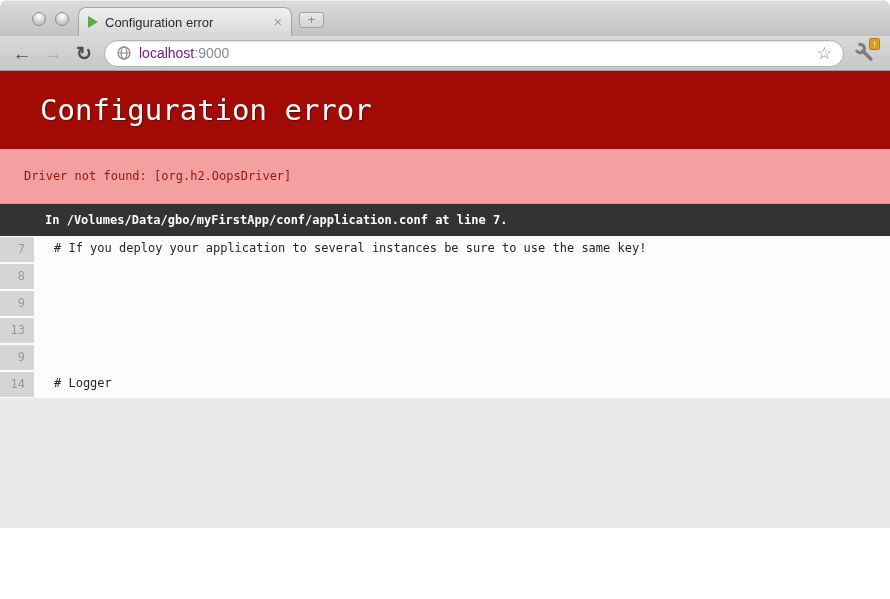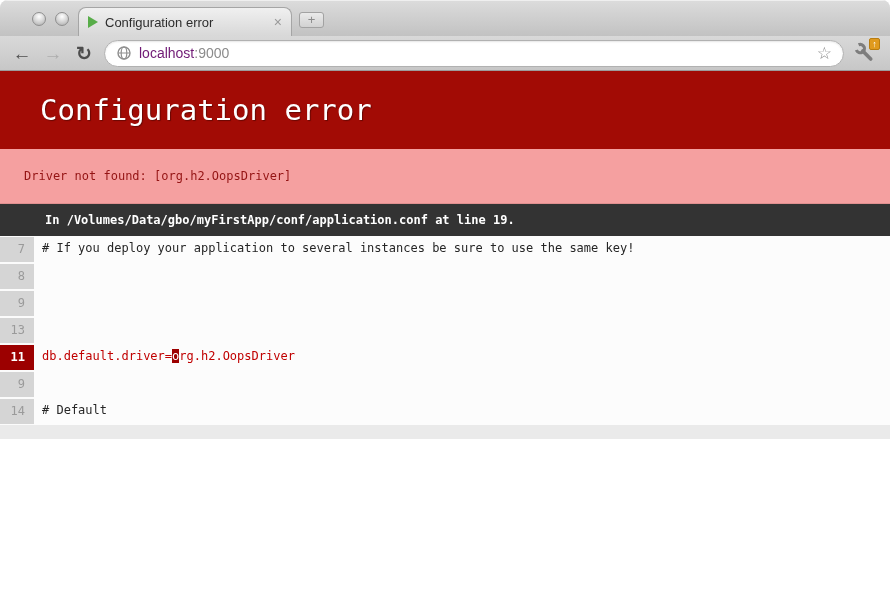--- a/index.html
+++ b/index.html
@@ -1,17 +1,17 @@
 <!DOCTYPE html>
 <html style="--header_bg: #a20b05; --banner_bg: #f5a0a0; --banner_text: #941414; --bar_bg: #333333; --error_red: #c00000; --marker_bg: #9c0000; --badge_orange: #e09a1e;"><head>
 <meta charset="utf-8">
 <style>
   * { margin:0; padding:0; box-sizing:border-box; }
   html,body { width:890px; height:599px; background:#fff; font-family:"Liberation Sans",sans-serif; overflow:hidden; }
-  .window { width:890px; height:439px; border-radius:8px 8px 0 0; overflow:hidden; position:relative; background:#eaeaea; }
+  .window { width:890px; height:528px; border-radius:8px 8px 0 0; overflow:hidden; position:relative; background:#eaeaea; }
 
   
   .tabstrip { height:36px; background:linear-gradient(#dcdcdc,#c2c2c2); position:relative;
               box-shadow:inset 0 1px 0 #efefef; }
   .lights { position:absolute; left:32px; top:12px; display:flex; gap:9px; }
   .light { width:14px; height:14px; border-radius:50%;
            background:radial-gradient(circle at 50% 30%, #ffffff, #d2d2d2 55%, #a8a8a8);
            border:1px solid #8f8f8f; }
   .tab { position:absolute; left:78px; top:7px; width:214px; height:29px;
          border-radius:8px 8px 0 0; background:linear-gradient(#f0f0f0,#d8d8d8);
@@ -50,21 +50,21 @@
   .banner { height:55px; background:var(--banner_bg,#f5a0a0); color:var(--banner_text,#941414);
             font-family:"DejaVu Sans Mono",monospace; font-size:12px;
             display:flex; align-items:center; padding-left:24px; border-bottom:1px solid #e09090; }
   .locbar { height:32px; background:var(--bar_bg,#333); color:#fff; font-family:"DejaVu Sans Mono",monospace;
             font-size:12px; font-weight:bold; display:flex; align-items:center; padding-left:45px; }
   .code { background:#fcfcfc; }
   .row { display:flex; height:27px; font-family:"DejaVu Sans Mono",monospace; font-size:12px;
          line-height:25px; background:#fcfcfc; }
   .ln { width:34px; flex:0 0 34px; background:#d5d5d5; color:#9a9a9a; text-align:right; padding-right:9px;
         border-top:1px solid #fbfbfb; border-bottom:1px solid #fbfbfb; }
-  .lc { padding-left:8px; color:#262626; white-space:pre; }
+  .lc { padding-left:20px; color:#262626; white-space:pre; }
   .row.error .ln { background:var(--marker_bg,#9c0000); color:#fff; font-weight:bold; }
   .row.error .lc { color:var(--error_red,#c00000); }
   .marker { background:var(--marker_bg,#9c0000); color:#fff; }
   .grip { position:absolute; right:3px; bottom:3px; }
 </style>
 </head>
 <body>
 
 <div class="window">
 
@@ -102,48 +102,44 @@
       </svg>
       <span class="badge">↑</span>
     </div>
   </div>
 
   <div class="content">
     <div class="page-header">
       <h1>Configuration error</h1>
     </div>
     <div class="banner">Driver not found: [org.h2.OopsDriver]</div>
-    <div class="locbar">In /Volumes/Data/gbo/myFirstApp/conf/application.conf at line 19.</div>
+    <div class="locbar">In /Volumes/Data/gbo/myFirstApp/conf/application.conf at line 7.</div>
 
     <div class="code">
       <div class="row">
         <span class="ln">7</span>
         <span class="lc"># If you deploy your application to several instances be sure to use the same key!</span>
       </div>
       <div class="row">
         <span class="ln">8</span>
       </div>
       <div class="row">
         <span class="ln">9</span>
         <span class="lc"></span>
       </div>
       <div class="row">
         <span class="ln">13</span>
       </div>
-      <div class="row error">
-        <span class="ln">11</span>
-        <span class="lc"><span>db.default.driver=</span><span class="marker">o</span><span>rg.h2.OopsDriver</span></span>
-      </div>
       <div class="row">
         <span class="ln">9</span>
         <span class="lc"></span>
       </div>
       <div class="row">
         <span class="ln">14</span>
-        <span class="lc"># Default</span>
+        <span class="lc"># Logger</span>
       </div>
     </div>
 
     <svg class="grip" width="13" height="13" viewBox="0 0 13 13">
       <line x1="12" y1="2" x2="2" y2="12" stroke="#adadad" stroke-width="1"></line>
       <line x1="12" y1="6" x2="6" y2="12" stroke="#adadad" stroke-width="1"></line>
       <line x1="12" y1="10" x2="10" y2="12" stroke="#adadad" stroke-width="1"></line>
     </svg>
   </div>
 </div>

